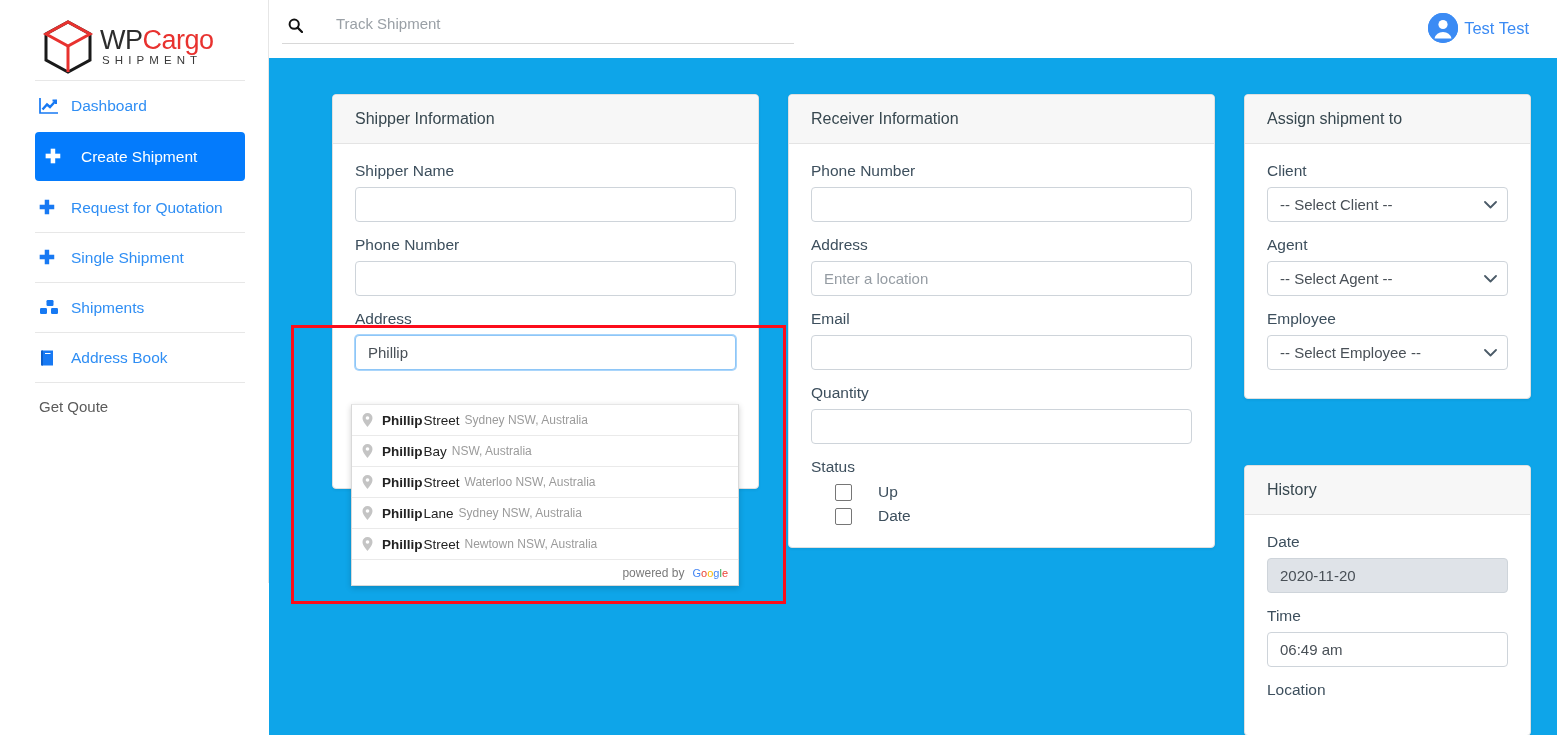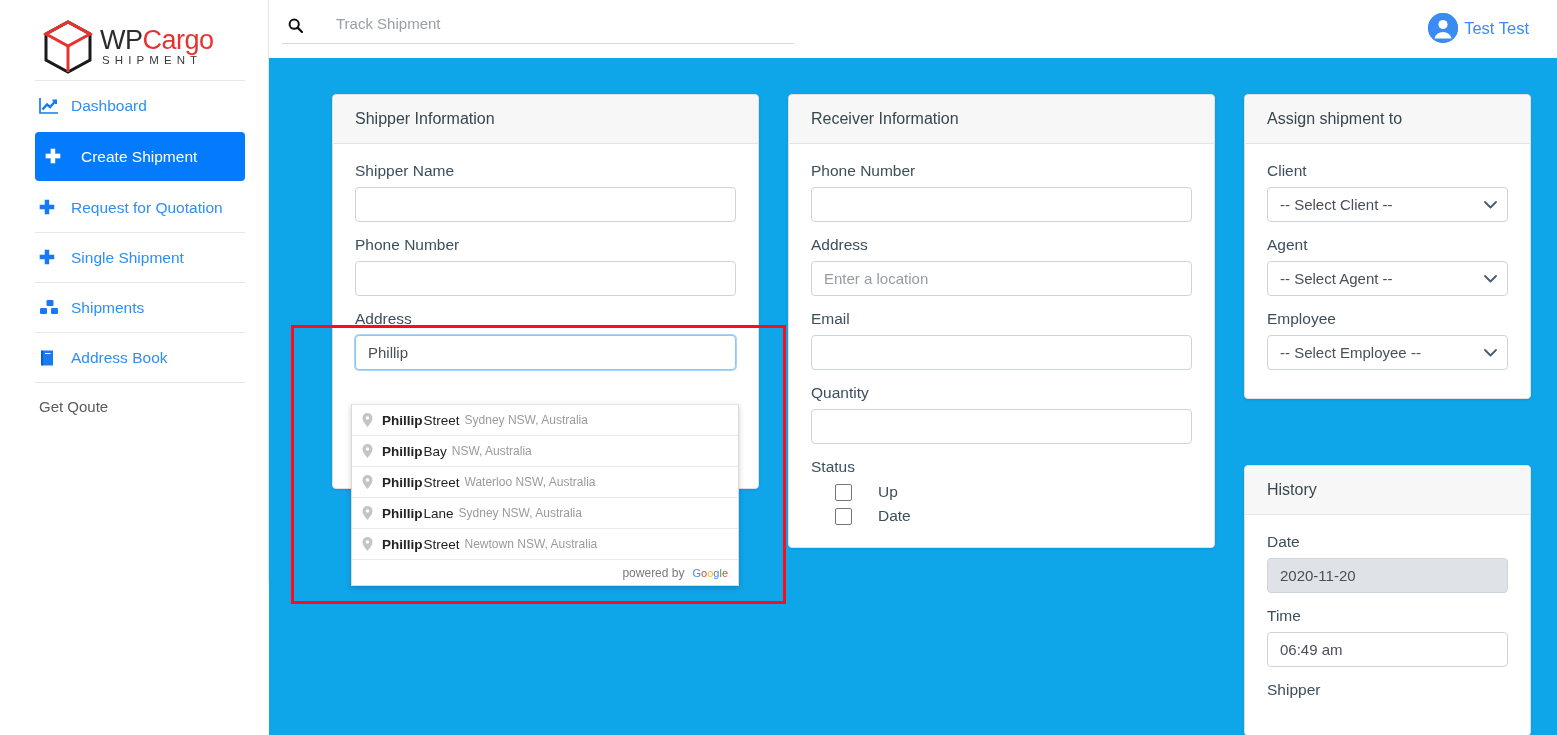--- a/index.html
+++ b/index.html
@@ -521,19 +521,19 @@
           <label class="field-label">Date</label>
           <input class="inp disabled" type="text" readonly="" value="2020-11-20" style="">
         </div>
 
         <div class="field">
           <label class="field-label">Time</label>
           <input class="inp" type="text" value="06:49 am" style="">
         </div>
 
         <div class="field">
-          <label class="field-label">Shipper</label>
+          <label class="field-label">Location</label>
         </div>
       </div>
     </div>
 
   </div>
 </div>
 
 </body></html>

